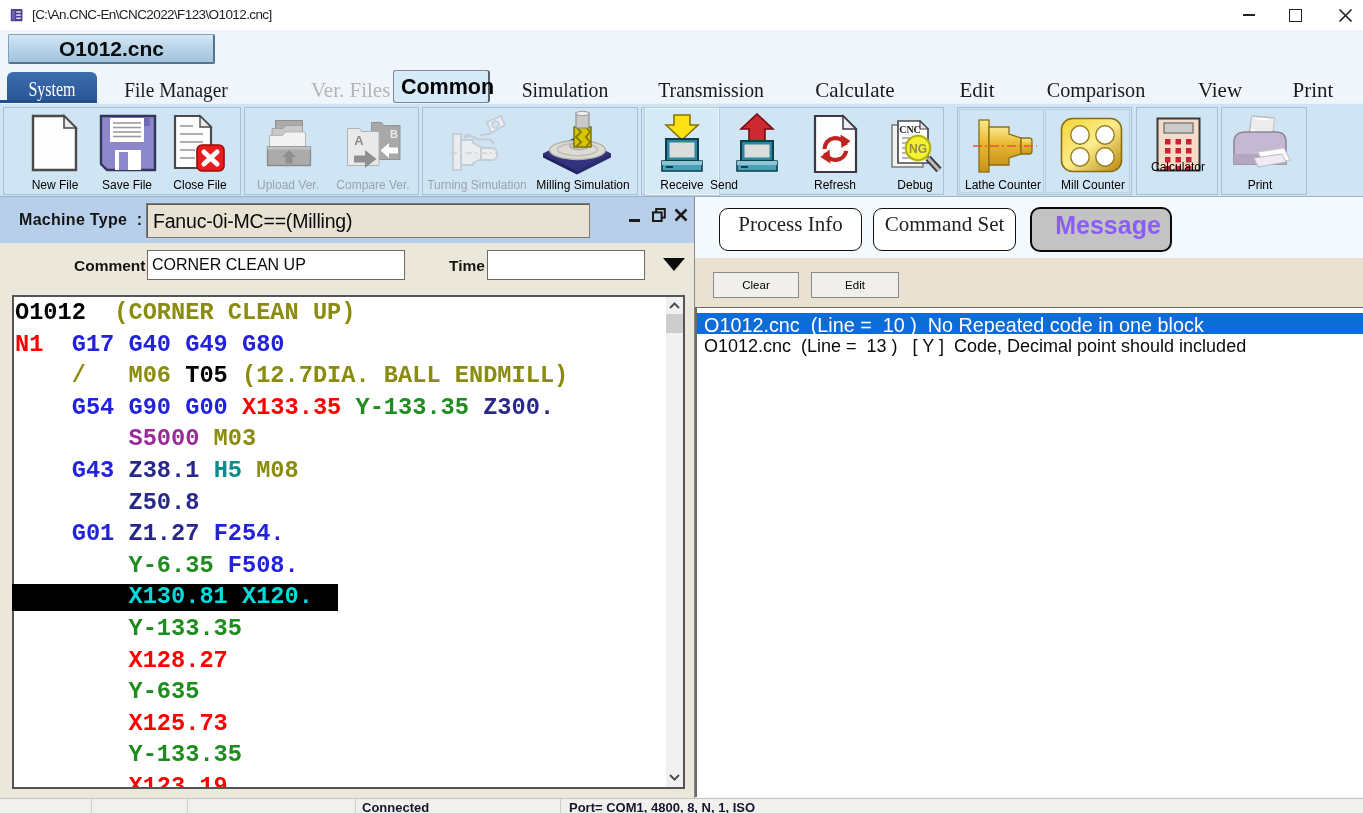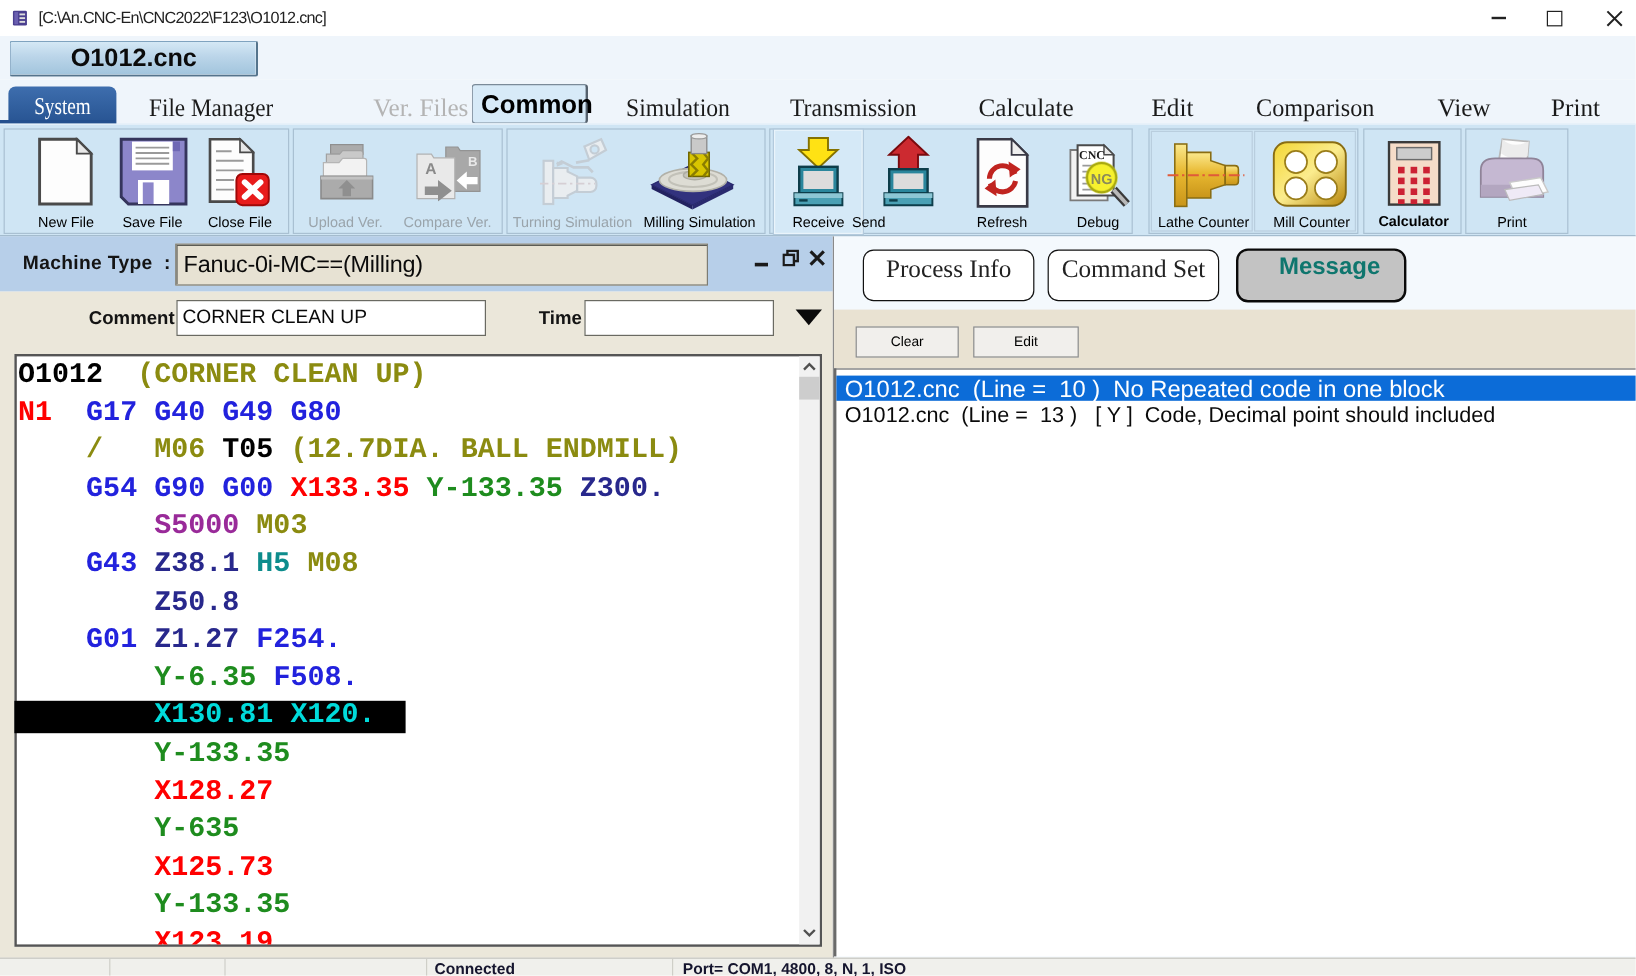--- a/index.html
+++ b/index.html
@@ -234,21 +234,21 @@
       <rect x="19.5" y="31" width="5.5" height="5.5"></rect>
       <rect x="30" y="31" width="5.5" height="5.5"></rect>
     <rect x="9" y="40" width="5.5" height="5.5"></rect>
       <rect x="19.5" y="40" width="5.5" height="5.5"></rect>
       <rect x="30" y="40" width="5.5" height="5.5"></rect>
     <rect x="9" y="49" width="5.5" height="4"></rect>
       <rect x="19.5" y="49" width="5.5" height="4"></rect>
       <rect x="30" y="49" width="5.5" height="4"></rect>
   </g>
 </svg>
-<div class="ab lbl" style="left:1128px;top:177px;width:100px;font-weight:bold;">Calculator</div>
+<div class="ab lbl" style="left:1128px;top:160px;width:100px;">Calculator</div>
 
 <svg class="ab" style="left:1228px;top:112px" width="64" height="64" viewBox="0 0 64 64">
   <path d="M20 28 L24 4 L46 6 L44 30 Z" fill="#fdfdfd" stroke="#b9b9b9" stroke-width="1.5"></path>
   <path d="M24 4 q8 8 22 2 l-1 12 q-12 5 -22 -2 Z" fill="#ececec" stroke="none"></path>
   <path d="M6 30 Q6 20 18 20 H48 Q58 20 58 30 V52 H6 Z" fill="#c5b8d2" stroke="#8f8398" stroke-width="1.5"></path>
   <path d="M6 42 H58 V52 H6 Z" fill="#b3a6c0"></path>
   <path d="M10 30 Q10 24 18 24 H24 V52 H10 Z" fill="#aease" opacity="0"></path>
   <path d="M30 40 L56 36 L62 48 L36 53 Z" fill="#fdfdfd" stroke="#c9c9c9" stroke-width="1.2"></path>
   <path d="M26 46 L54 42 L58 50 L30 55 Z" fill="#efeaf6" stroke="#bbb" stroke-width="1"></path>
 </svg>
@@ -284,21 +284,21 @@
   </svg>
 <div class="ab" style="left:12px;top:584px;width:326px;height:27px;background:#000;"></div>
 <div class="ab" style="left:15px;top:297px;width:650px;height:490px;overflow:hidden;font-family:'Liberation Mono',monospace;font-weight:bold;font-size:23.65px;line-height:31.6px;white-space:pre;"><div><span style="color:#000">O1012</span><span style="color:#8b8b10">  (CORNER CLEAN UP)</span></div><div><span style="color:#f00">N1</span><span style="color:#2222dd">  G17 G40 G49 G80</span></div><div><span style="color:#8b8b10">    /   M06 </span><span style="color:#000">T05</span><span style="color:#8b8b10"> (12.7DIA. BALL ENDMILL)</span></div><div><span style="color:#2222dd">    G54 G90 G00 </span><span style="color:#f00">X133.35</span> <span style="color:#1e8c1e">Y-133.35</span> <span style="color:#28288c">Z300.</span></div><div><span style="color:#992a99">        S5000</span><span style="color:#8b8b10"> M03</span></div><div><span style="color:#2222dd">    G43 </span><span style="color:#28288c">Z38.1</span> <span style="color:#0d8c8c">H5</span><span style="color:#8b8b10"> M08</span></div><div><span style="color:#28288c">        Z50.8</span></div><div><span style="color:#2222dd">    G01 </span><span style="color:#28288c">Z1.27</span> <span style="color:#2222dd">F254.</span></div><div><span style="color:#1e8c1e">        Y-6.35</span> <span style="color:#2222dd">F508.</span></div><div><span style="color:#00dbdb">        X130.81 X120.</span></div><div><span style="color:#1e8c1e">        Y-133.35</span></div><div><span style="color:#f00">        X128.27</span></div><div><span style="color:#1e8c1e">        Y-635</span></div><div><span style="color:#f00">        X125.73</span></div><div><span style="color:#1e8c1e">        Y-133.35</span></div><div><span style="color:#f00">        X123.19</span></div></div>
 
 <div class="ab" style="left:694px;top:197px;width:669px;height:603px;background:#f4f9fd;border-left:1px solid #8a8a8a;"></div>
 <div class="ab" style="left:719px;top:208px;width:143px;height:43px;background:#fff;border:1.6px solid #111;border-radius:9px;"></div>
 <div class="ab ser" style="left:719px;top:212px;width:143px;font-size:21px;color:#222;text-align:center;">Process Info</div>
 <div class="ab" style="left:873px;top:208px;width:143px;height:43px;background:#fff;border:1.6px solid #111;border-radius:9px;"></div>
 <div class="ab ser" style="left:873px;top:212px;width:143px;font-size:21px;color:#222;text-align:center;">Command Set</div>
 <div class="ab" style="left:1030px;top:207px;width:142px;height:45px;background:#c3c3c3;border:2.6px solid #0a0a0a;border-radius:10px;"></div>
-<div class="ab" style="left:1030px;top:211px;width:156px;font-size:20px;font-weight:bold;color:#0f766e;text-align:center;">Message</div>
+<div class="ab" style="left:1030px;top:211px;width:156px;font-size:25px;font-weight:bold;color:#8b5cf6;text-align:center;">Message</div>
 <div class="ab" style="left:695px;top:258px;width:668px;height:49px;background:#e9e2d2;"></div>
 <div class="ab" style="left:713px;top:272px;width:86px;height:26px;background:#f1efec;border:1px solid #8a8a8a;"></div>
 <div class="ab" style="left:713px;top:279px;width:86px;font-size:11.5px;color:#000;text-align:center;">Clear</div>
 <div class="ab" style="left:811px;top:272px;width:88px;height:26px;background:#f1efec;border:1px solid #8a8a8a;"></div>
 <div class="ab" style="left:811px;top:279px;width:88px;font-size:11.5px;color:#000;text-align:center;">Edit</div>
 <div class="ab" style="left:695px;top:307px;width:668px;height:490px;background:#fff;border-left:2px solid #6a6a6a;border-top:1px solid #6a6a6a;"></div>
 <div class="ab" style="left:697px;top:313px;width:666px;height:21px;background:#0c6cd8;"></div>
 <div class="ab" style="left:704px;top:313.5px;font-size:19.8px;color:#fff;white-space:nowrap;">O1012.cnc&nbsp; (Line =&nbsp; 10 )&nbsp; No Repeated code in one block</div>
 <div class="ab" style="left:704px;top:335.5px;font-size:18px;color:#0a0a0a;white-space:nowrap;">O1012.cnc&nbsp; (Line =&nbsp; 13 )&nbsp;&nbsp; [ Y ]&nbsp; Code, Decimal point should included</div>
 

